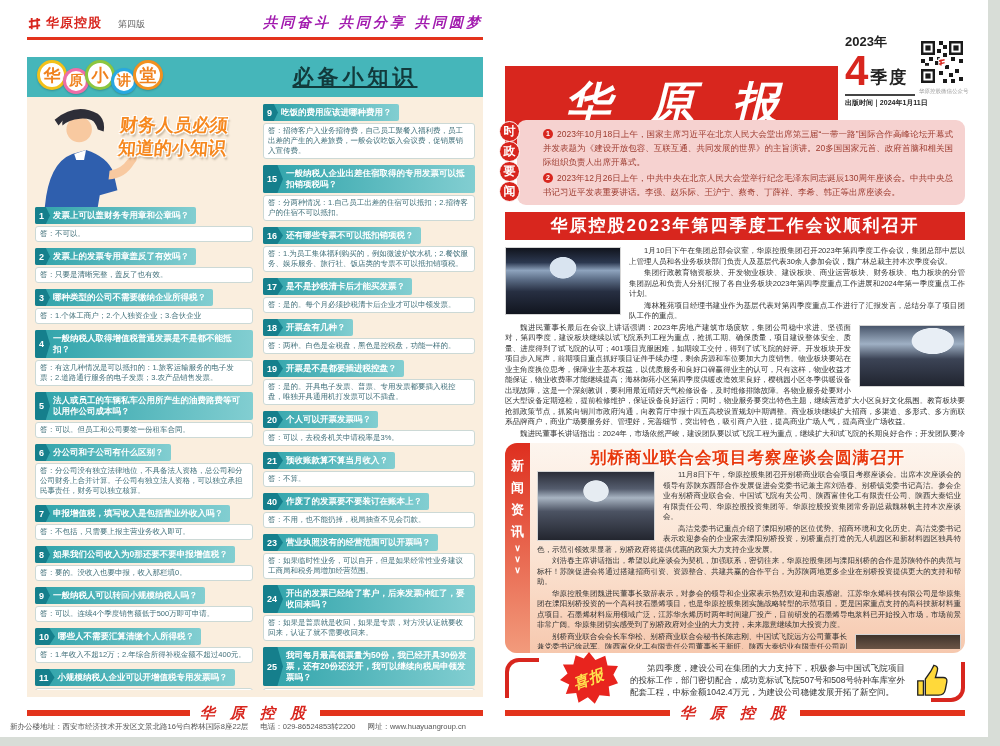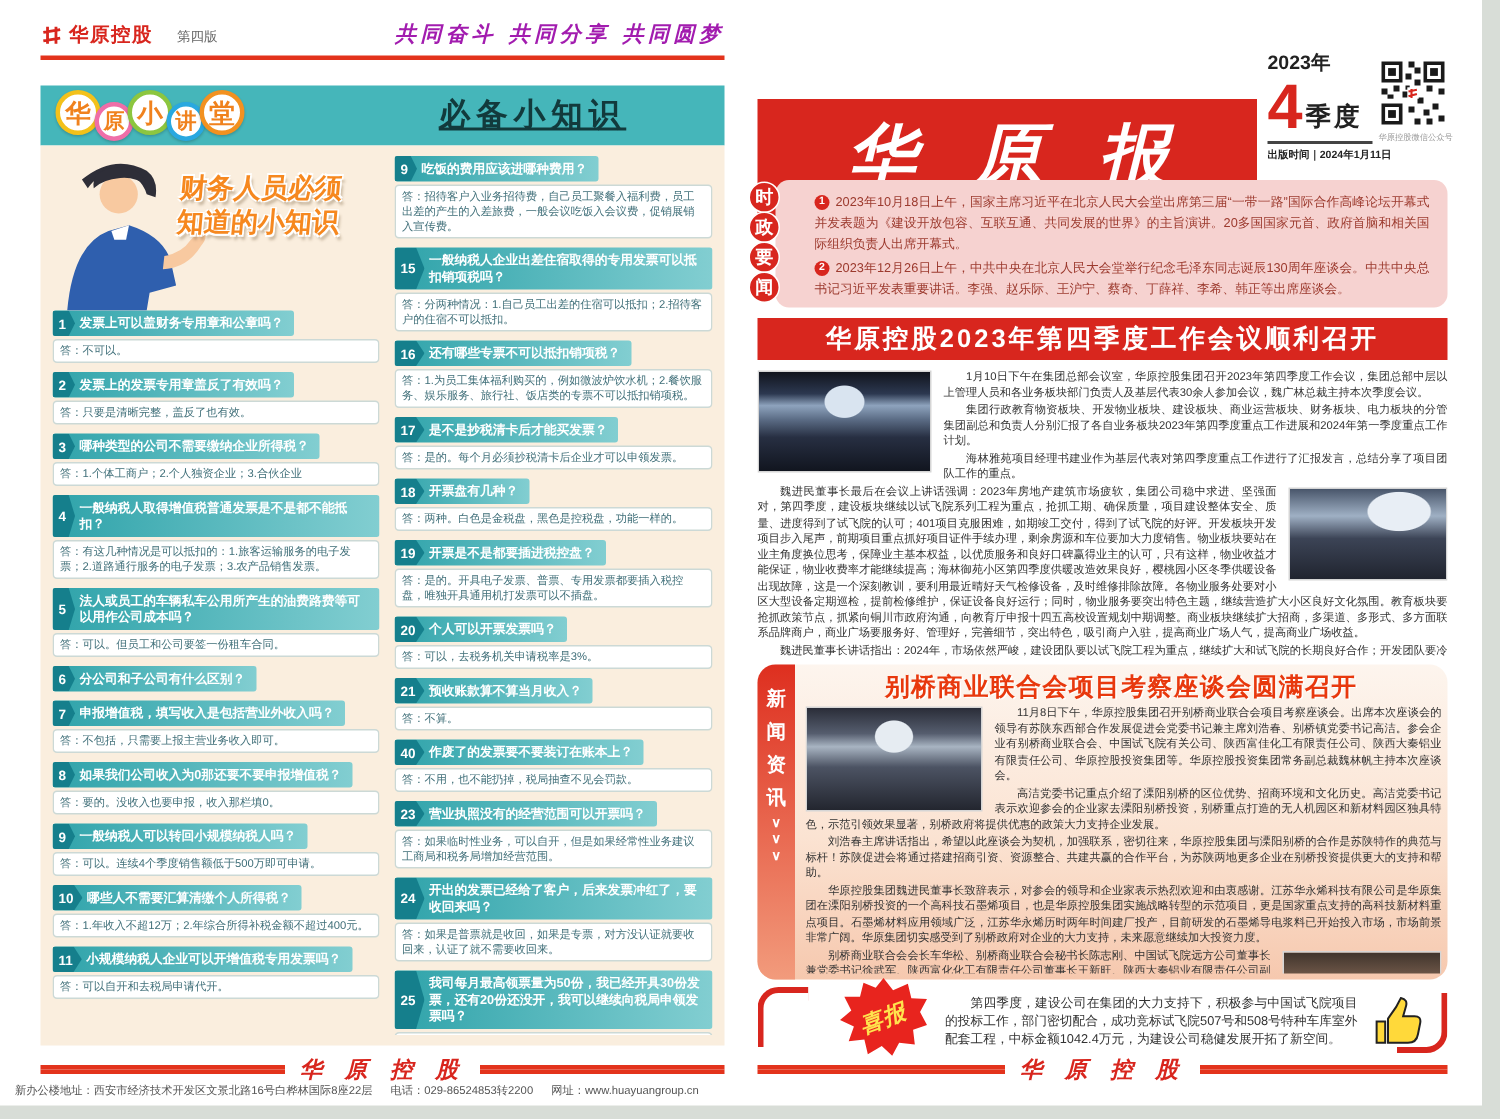--- a/index.html
+++ b/index.html
@@ -183,20 +183,21 @@
       <span class="qn" data-name="question-number">5</span>
       <span class="qt" data-name="question-text">法人或员工的车辆私车公用所产生的油费路费等可以用作公司成本吗？</span>
     </div>
     <div class="a" data-name="answer-box">答：可以。但员工和公司要签一份租车合同。</div>
   </div>
           <div class="qa" data-name="qa-item">
     <div class="q" data-name="question-bar">
       <span class="qn" data-name="question-number">6</span>
       <span class="qt" data-name="question-text">分公司和子公司有什么区别？</span>
     </div>
+    <div class="a" data-name="answer-box">答：分公司没有独立法律地位，不具备法人资格，总公司和分公司财务上合并计算。子公司有独立法人资格，可以独立承担民事责任，财务可以独立核算。</div>
   </div>
           <div class="qa" data-name="qa-item">
     <div class="q" data-name="question-bar">
       <span class="qn" data-name="question-number">7</span>
       <span class="qt" data-name="question-text">申报增值税，填写收入是包括营业外收入吗？</span>
     </div>
     <div class="a" data-name="answer-box">答：不包括，只需要上报主营业务收入即可。</div>
   </div>
           <div class="qa" data-name="qa-item">
     <div class="q" data-name="question-bar">

